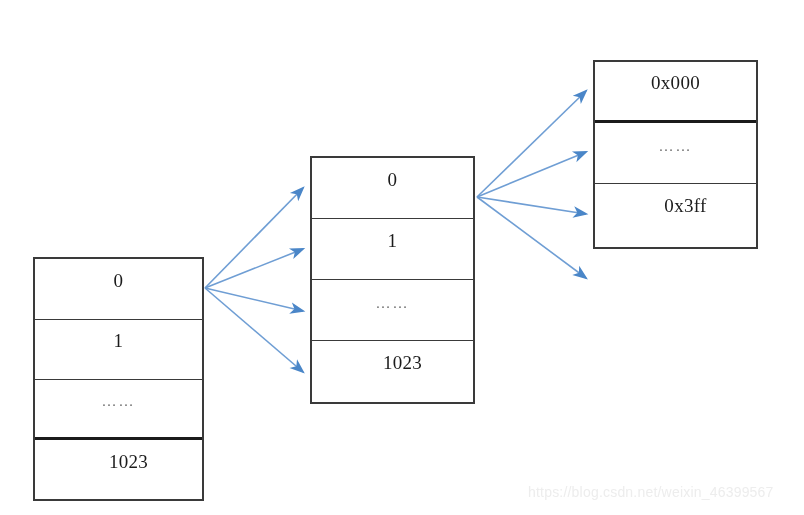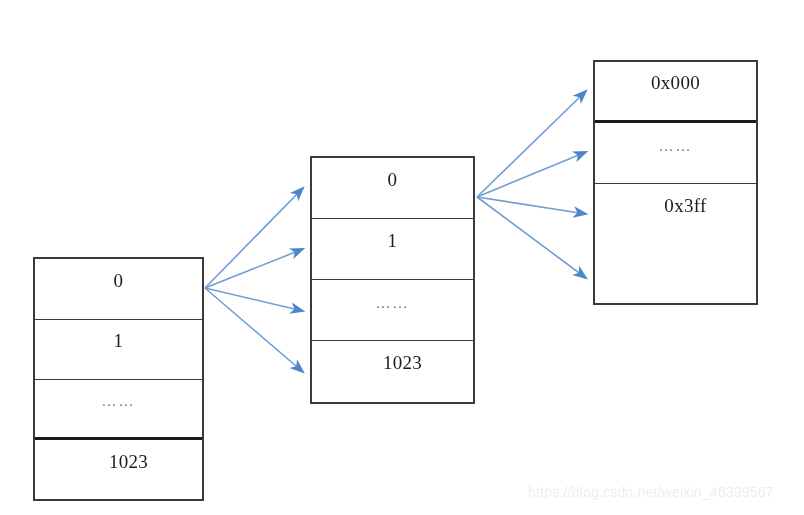--- a/index.html
+++ b/index.html
@@ -72,21 +72,21 @@
     width: 165px;
     height: 248px;
   }
   #table-mid .row { height: 61px; font-size: 19px; }
 
   
   #table-right {
     left: 593px;
     top: 60px;
     width: 165px;
-    height: 245px;
+    height: 189px;
   }
   #table-right .row { height: 61px; font-size: 19px; }
 
   
   #arrow-layer {
     position: absolute;
     left: 0;
     top: 0;
     width: 804px;
     height: 515px;

